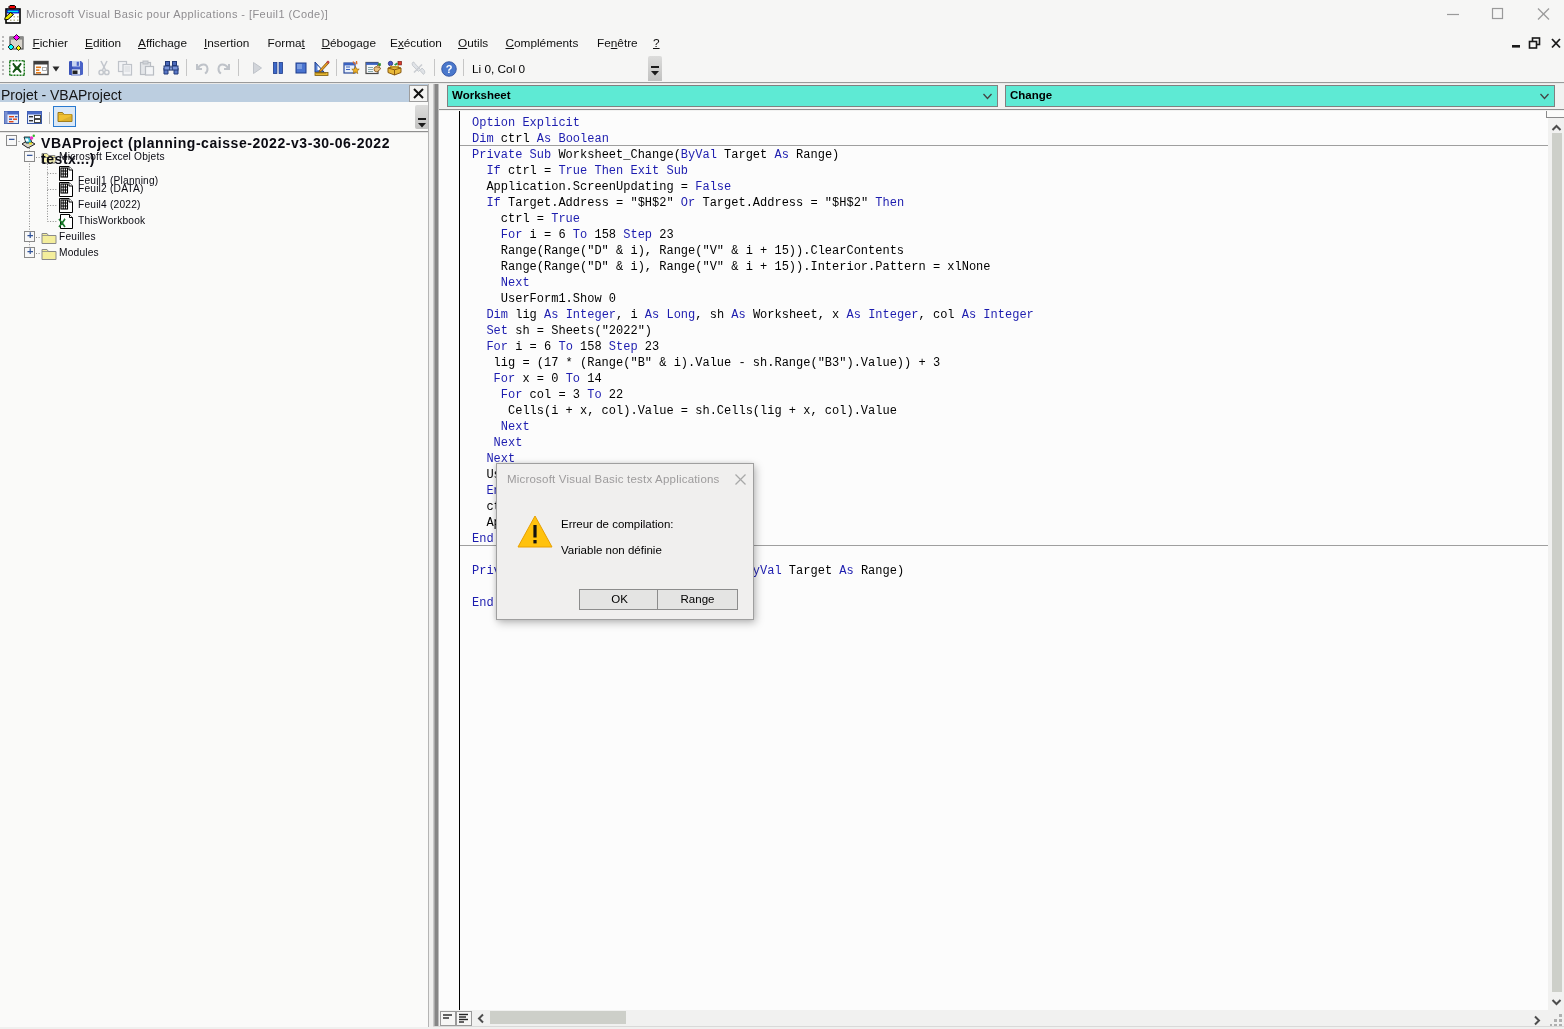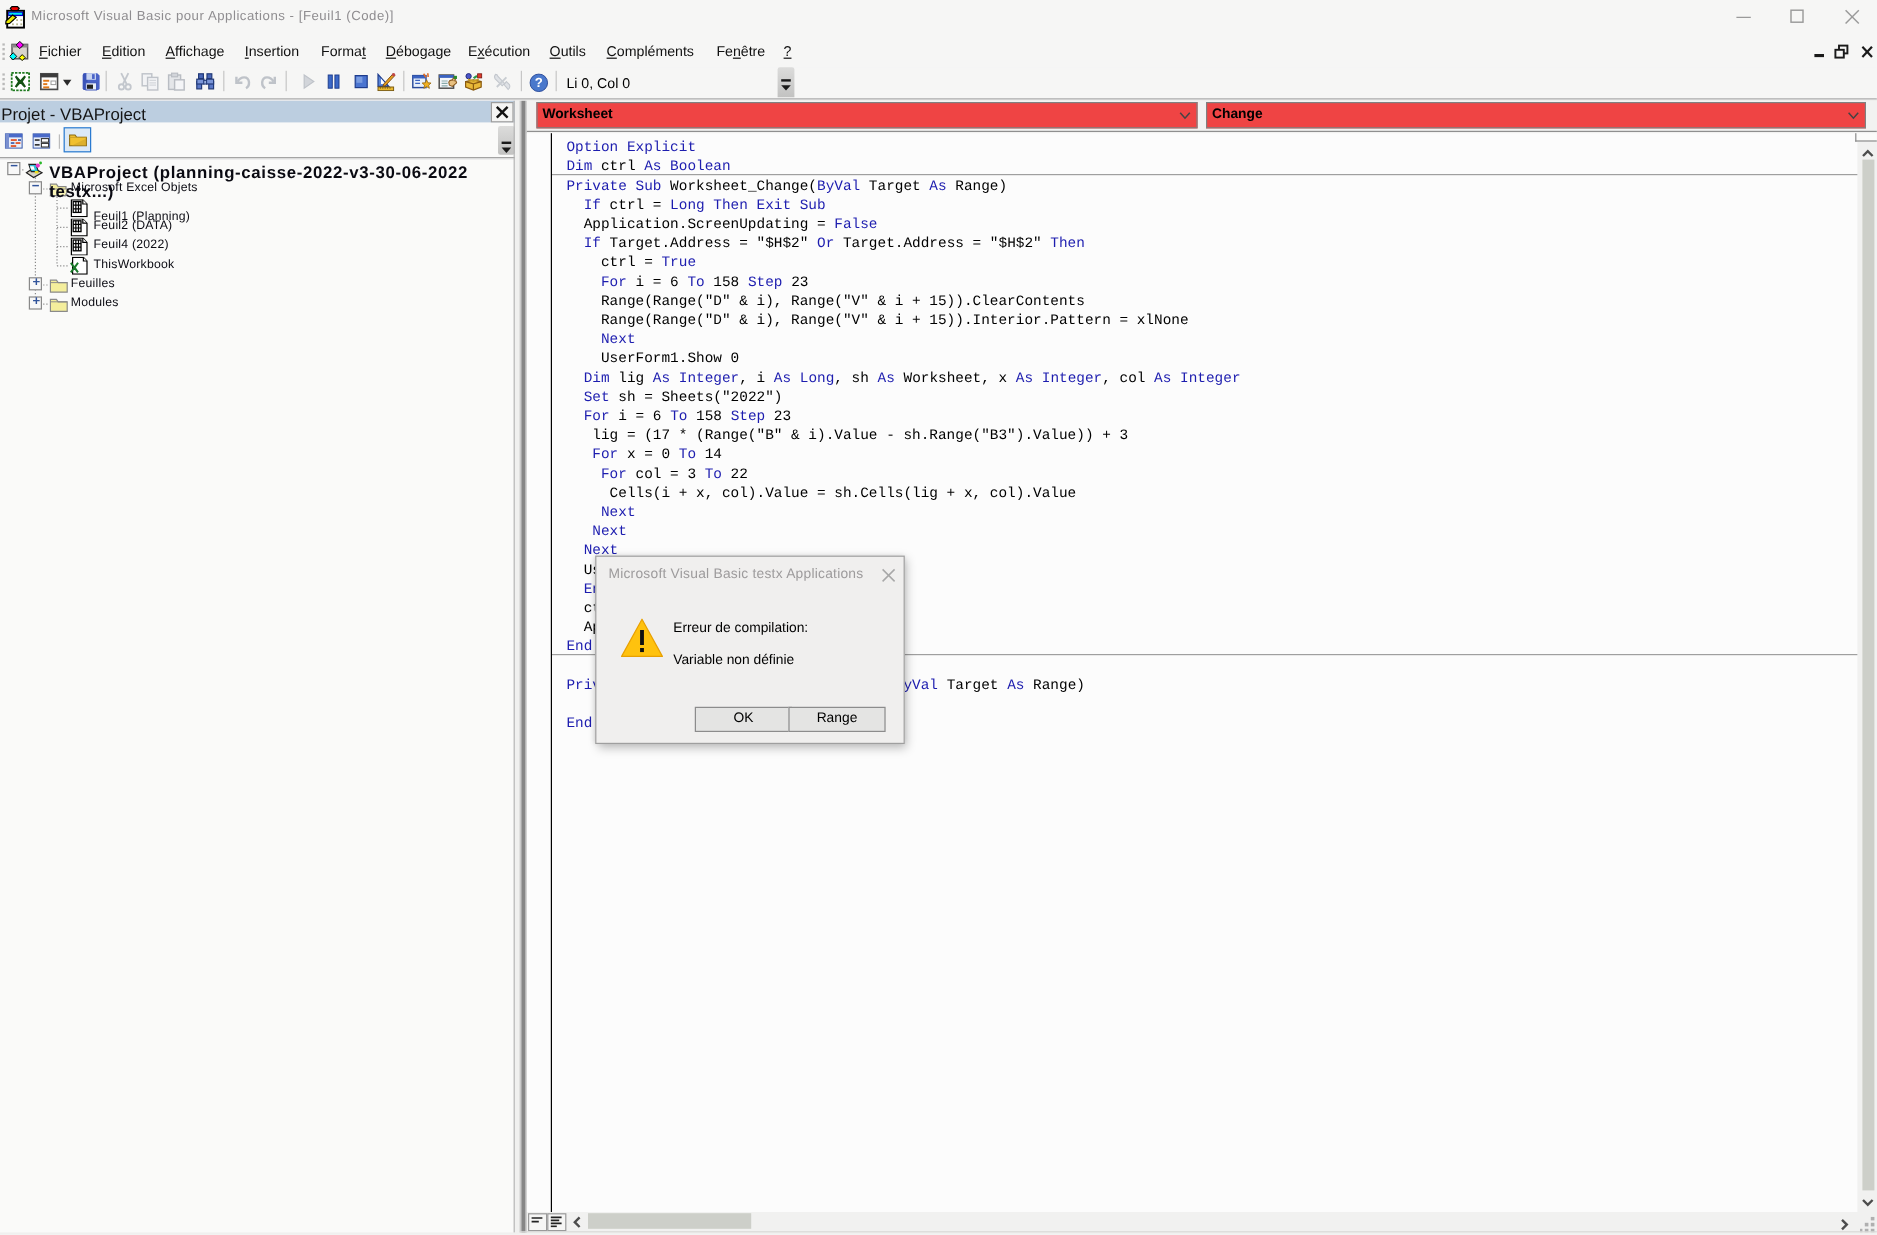--- a/index.html
+++ b/index.html
@@ -28,21 +28,21 @@
   #paneltools-line{left:0;top:47px;width:429px;height:1px;background:#8f8f8f;}
   #paneltools-line2{left:0;top:48px;width:429px;height:1px;background:#e4e4e4;}
   #panel-right-line{left:428px;top:0;width:1px;height:943px;background:#b4b4b4;}
   
   .trow{position:absolute;font-size:10.2px;letter-spacing:0.2px;color:#0a0a12;}
   .expander{position:absolute;width:11px;height:11px;background:#f8f8f8;
      border:1px solid #898989;box-sizing:border-box;}
   .expander span{position:absolute;left:1.5px;top:-3.2px;font-size:11px;color:#31549b;font-weight:700;}
   
   #codewin{left:433px;top:84px;width:1131px;height:943px;background:#f2f2f1;}
-  .combo{position:absolute;height:22px;background:#ef4444;border:1px solid #808080;
+  .combo{position:absolute;height:22px;background:#5eead4;border:1px solid #808080;
      box-sizing:border-box;font-size:11.5px;font-weight:700;color:#000;}
   .combo .ct{position:absolute;left:4px;top:3px;}
   .combo svg{position:absolute;right:4px;top:6px;}
   #codepane{position:absolute;background:#fcfcfc;}
   #marginline{position:absolute;background:#000;}
   pre.code{position:absolute;margin:0;font-family:"Liberation Mono",monospace;
      font-size:12px;line-height:16px;color:#000;white-space:pre;}
   pre.code .k{color:#1d1daf;}
   .psep{position:absolute;height:1px;background:#9f9f9f;}
   
@@ -460,21 +460,21 @@
   </div>
   <div class="abs" style="left:6px;top:25px;width:1125px;height:1px;background:#8f8f8f"></div>
 
   <div class="abs" id="codepane" style="left:6px;top:27px;width:1109px;height:899px;"></div>
   <div class="abs" id="marginline" style="left:26px;top:27px;width:1px;height:899px;"></div>
   <div class="abs psep" style="left:27px;top:61px;width:1088px;height:1px;background:#9f9f9f"></div>
   <div class="abs psep" style="left:27px;top:461px;width:1088px;height:1px;background:#9f9f9f"></div>
 <pre class="code" style="left:39px;top:30.6px"><span class="k">Option Explicit</span>
 <span class="k">Dim</span> ctrl <span class="k">As Boolean</span>
 <span class="k">Private Sub</span> Worksheet_Change(<span class="k">ByVal</span> Target <span class="k">As</span> Range)
-  <span class="k">If</span> ctrl = <span class="k">Long Then Exit Sub</span>
+  <span class="k">If</span> ctrl = <span class="k">True Then Exit Sub</span>
   Application.ScreenUpdating = <span class="k">False</span>
   <span class="k">If</span> Target.Address = "$H$2" <span class="k">Or</span> Target.Address = "$H$2" <span class="k">Then</span>
     ctrl = <span class="k">True</span>
     <span class="k">For</span> i = 6 <span class="k">To</span> 158 <span class="k">Step</span> 23
     Range(Range("D" &amp; i), Range("V" &amp; i + 15)).ClearContents
     Range(Range("D" &amp; i), Range("V" &amp; i + 15)).Interior.Pattern = xlNone
     <span class="k">Next</span>
     UserForm1.Show 0
   <span class="k">Dim</span> lig <span class="k">As Integer</span>, i <span class="k">As Long</span>, sh <span class="k">As</span> Worksheet, x <span class="k">As Integer</span>, col <span class="k">As Integer</span>
   <span class="k">Set</span> sh = Sheets("2022")

